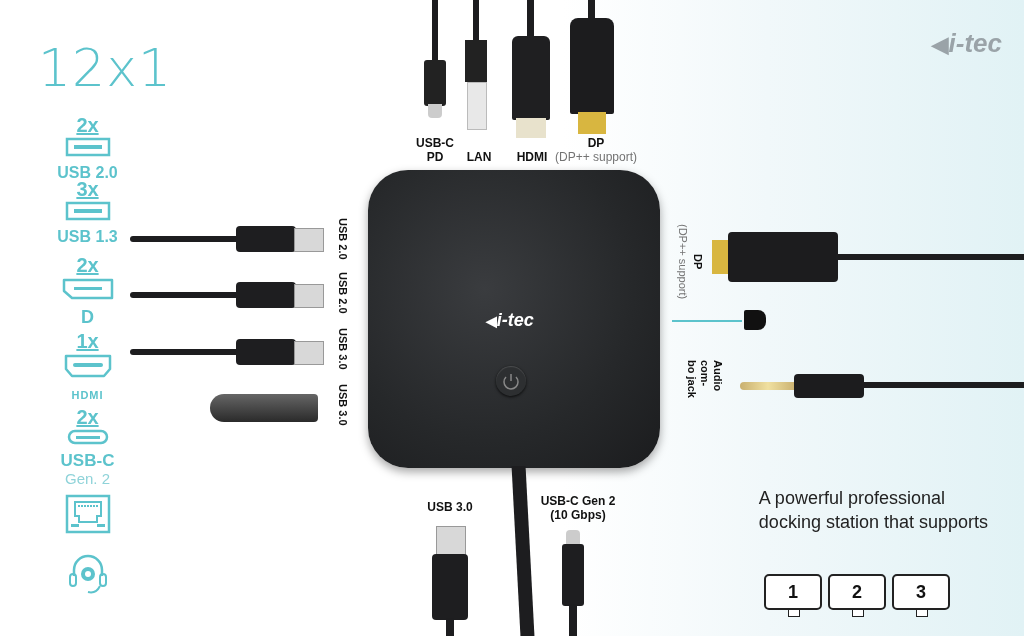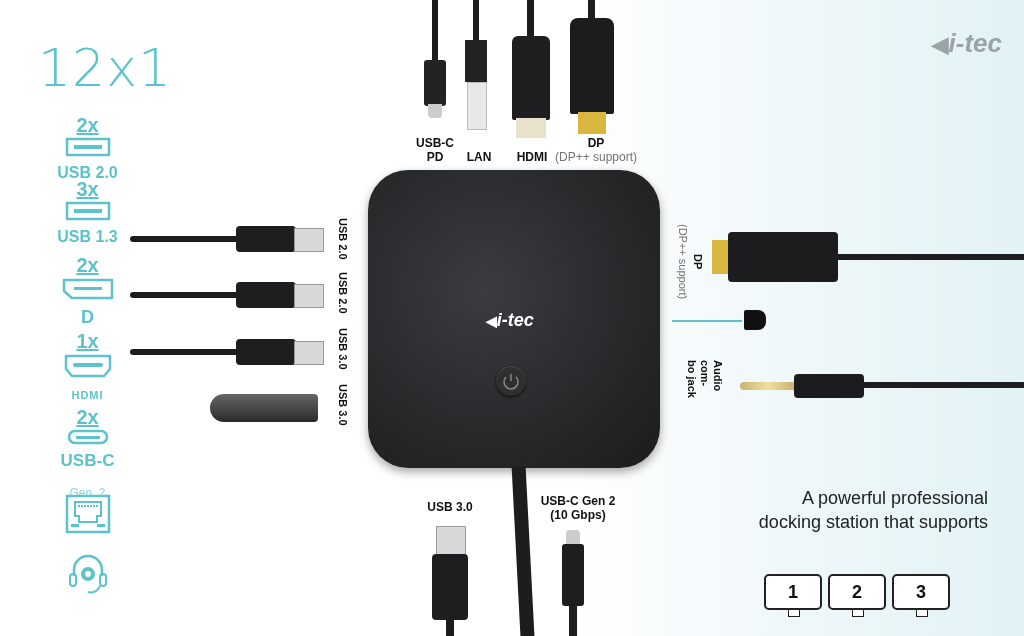--- a/index.html
+++ b/index.html
@@ -5,34 +5,34 @@
   html,body{margin:0;padding:0;}
   body{width:1024px;height:636px;position:relative;overflow:hidden;
     background:linear-gradient(90deg,#ffffff 0%,#ffffff 55%,#f1f8fa 75%,#e1f2f5 100%);
     font-family:"Liberation Sans",sans-serif;color:#111;}
   .abs{position:absolute;}
   
   .title12{left:38px;top:38px;font-size:52px;font-weight:300;color:#5cc3cc;letter-spacing:1px;font-family:"DejaVu Sans",sans-serif;font-weight:200;}
   .side{left:40px;width:95px;text-align:center;color:#5cc3cc;font-weight:bold;}
   .side .cnt{font-size:20px;line-height:18px;text-decoration:underline;}
   .side .lbl{font-size:16px;line-height:18px;}
-  .side .sub{font-size:12px;font-weight:normal;color:#8fd3d9;margin-top:16px;}
+  .side .sub{font-size:15px;font-weight:normal;color:#8fd3d9;}
   .ico{margin:3px auto;}
   
   .dock{left:368px;top:170px;width:292px;height:298px;border-radius:40px;
     background:radial-gradient(ellipse at 40% 40%,#3a3c3f 0%,#26282a 60%,#1b1c1e 100%);
     box-shadow:0 4px 10px rgba(0,0,0,0.35);}
   .dock-logo{left:118px;top:140px;color:#fff;font-weight:bold;font-size:18px;font-style:italic;}
   .power{left:128px;top:196px;width:30px;height:30px;border-radius:50%;background:#2d2f31;
     box-shadow:0 1px 3px rgba(0,0,0,0.8), inset 0 1px 1px rgba(255,255,255,0.15);}
   .cable{background:#1d1d1f;}
   .label-b{font-weight:bold;font-size:12px;text-align:center;line-height:14px;}
   .label-n{font-size:12px;color:#737373;}
   .vert{writing-mode:vertical-rl;font-weight:bold;font-size:11px;}
-  .tagline{right:36px;top:486px;text-align:right;font-size:18px;line-height:24px;color:#222;}
+  .tagline{right:36px;top:486px;font-size:18px;line-height:24px;color:#222;}
   .monitors{left:764px;top:574px;display:flex;gap:6px;}
   .mon{width:54px;height:32px;border:2px solid #222;border-radius:5px;display:flex;align-items:center;justify-content:center;font-weight:bold;font-size:18px;position:relative;background:#fff;}
   .mon::after{content:"";position:absolute;bottom:-9px;left:22px;width:10px;height:6px;border:1.5px solid #222;border-top:none;background:#fff;}
   .brand{right:22px;top:28px;font-size:26px;font-style:italic;font-weight:bold;color:#9aa3a8;}
 </style>
 </head>
 <body>
 
 <div class="abs title12">12x1</div>
 <div class="abs brand">

